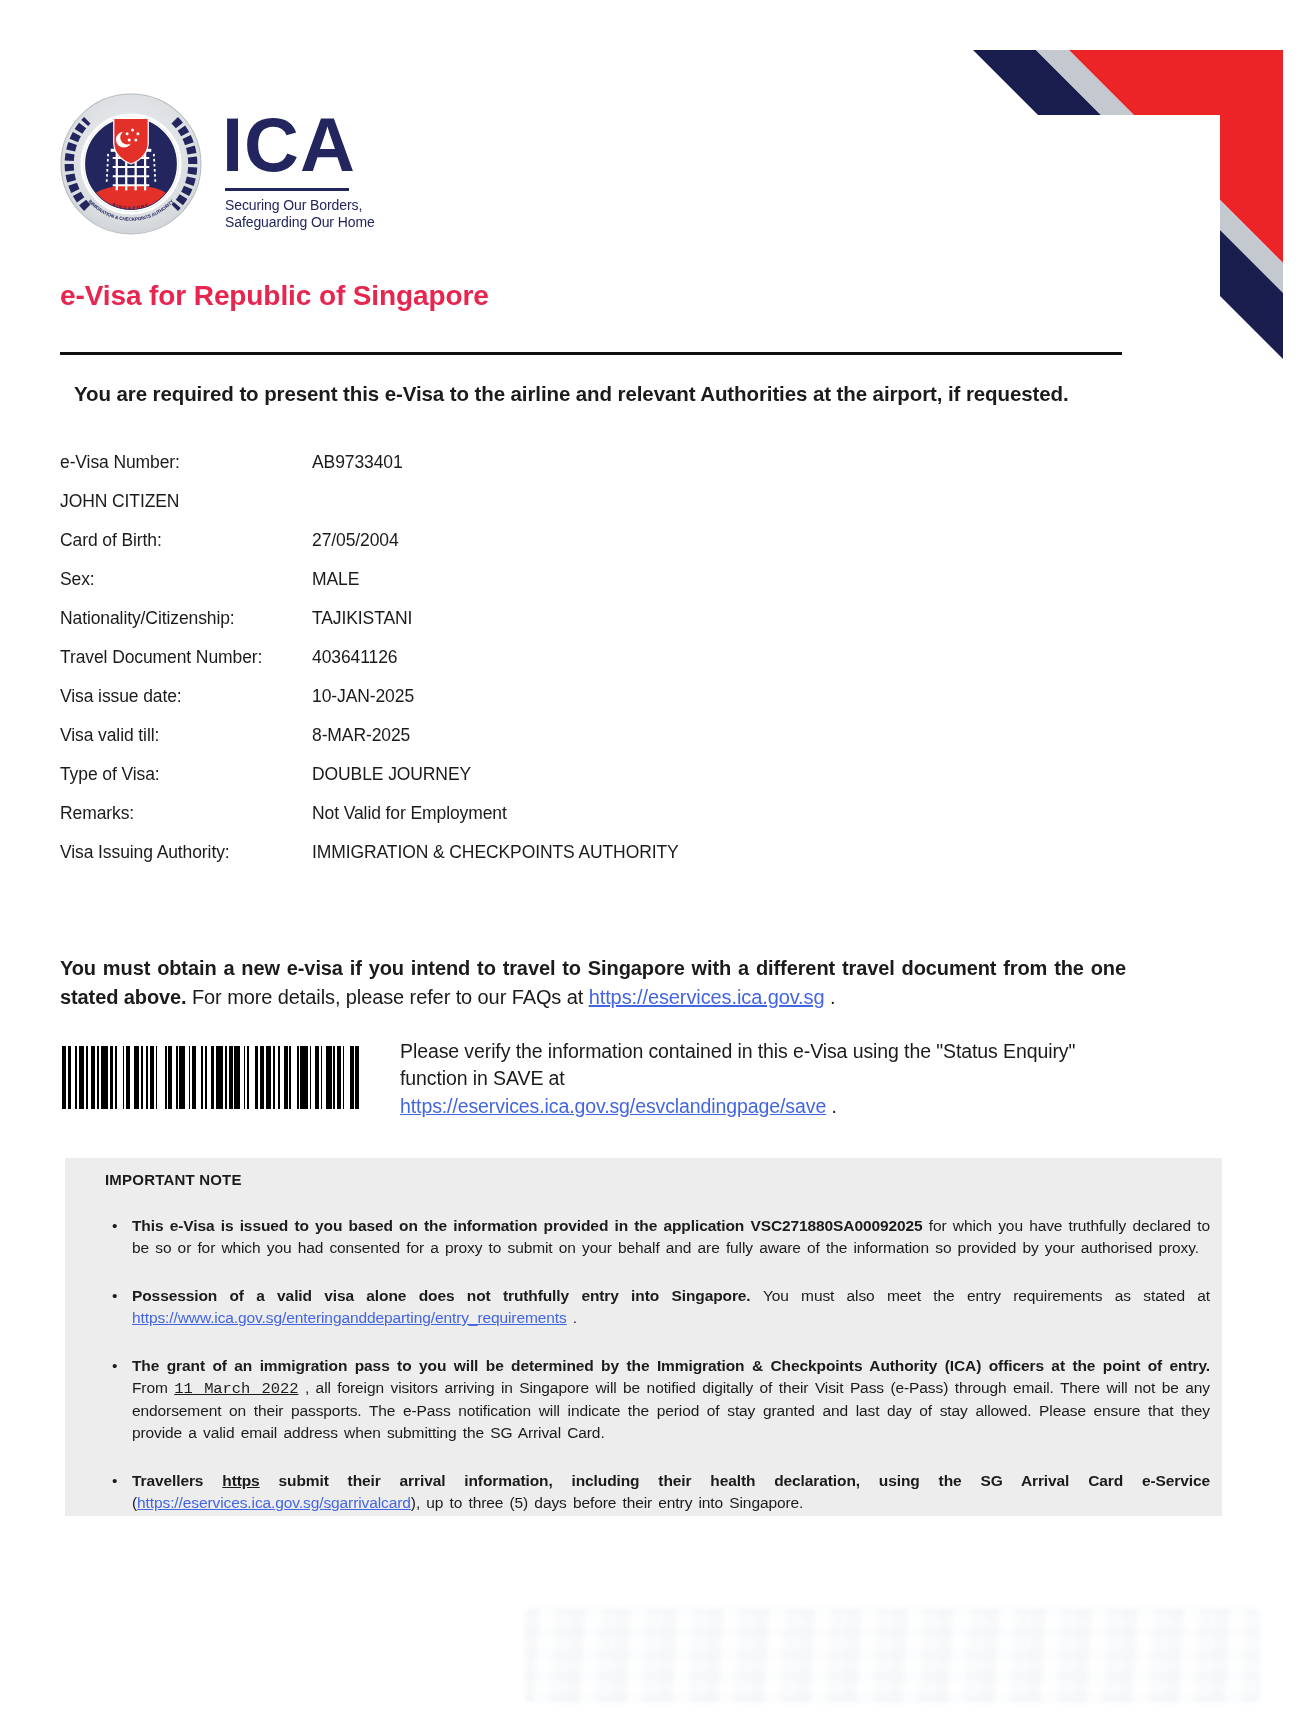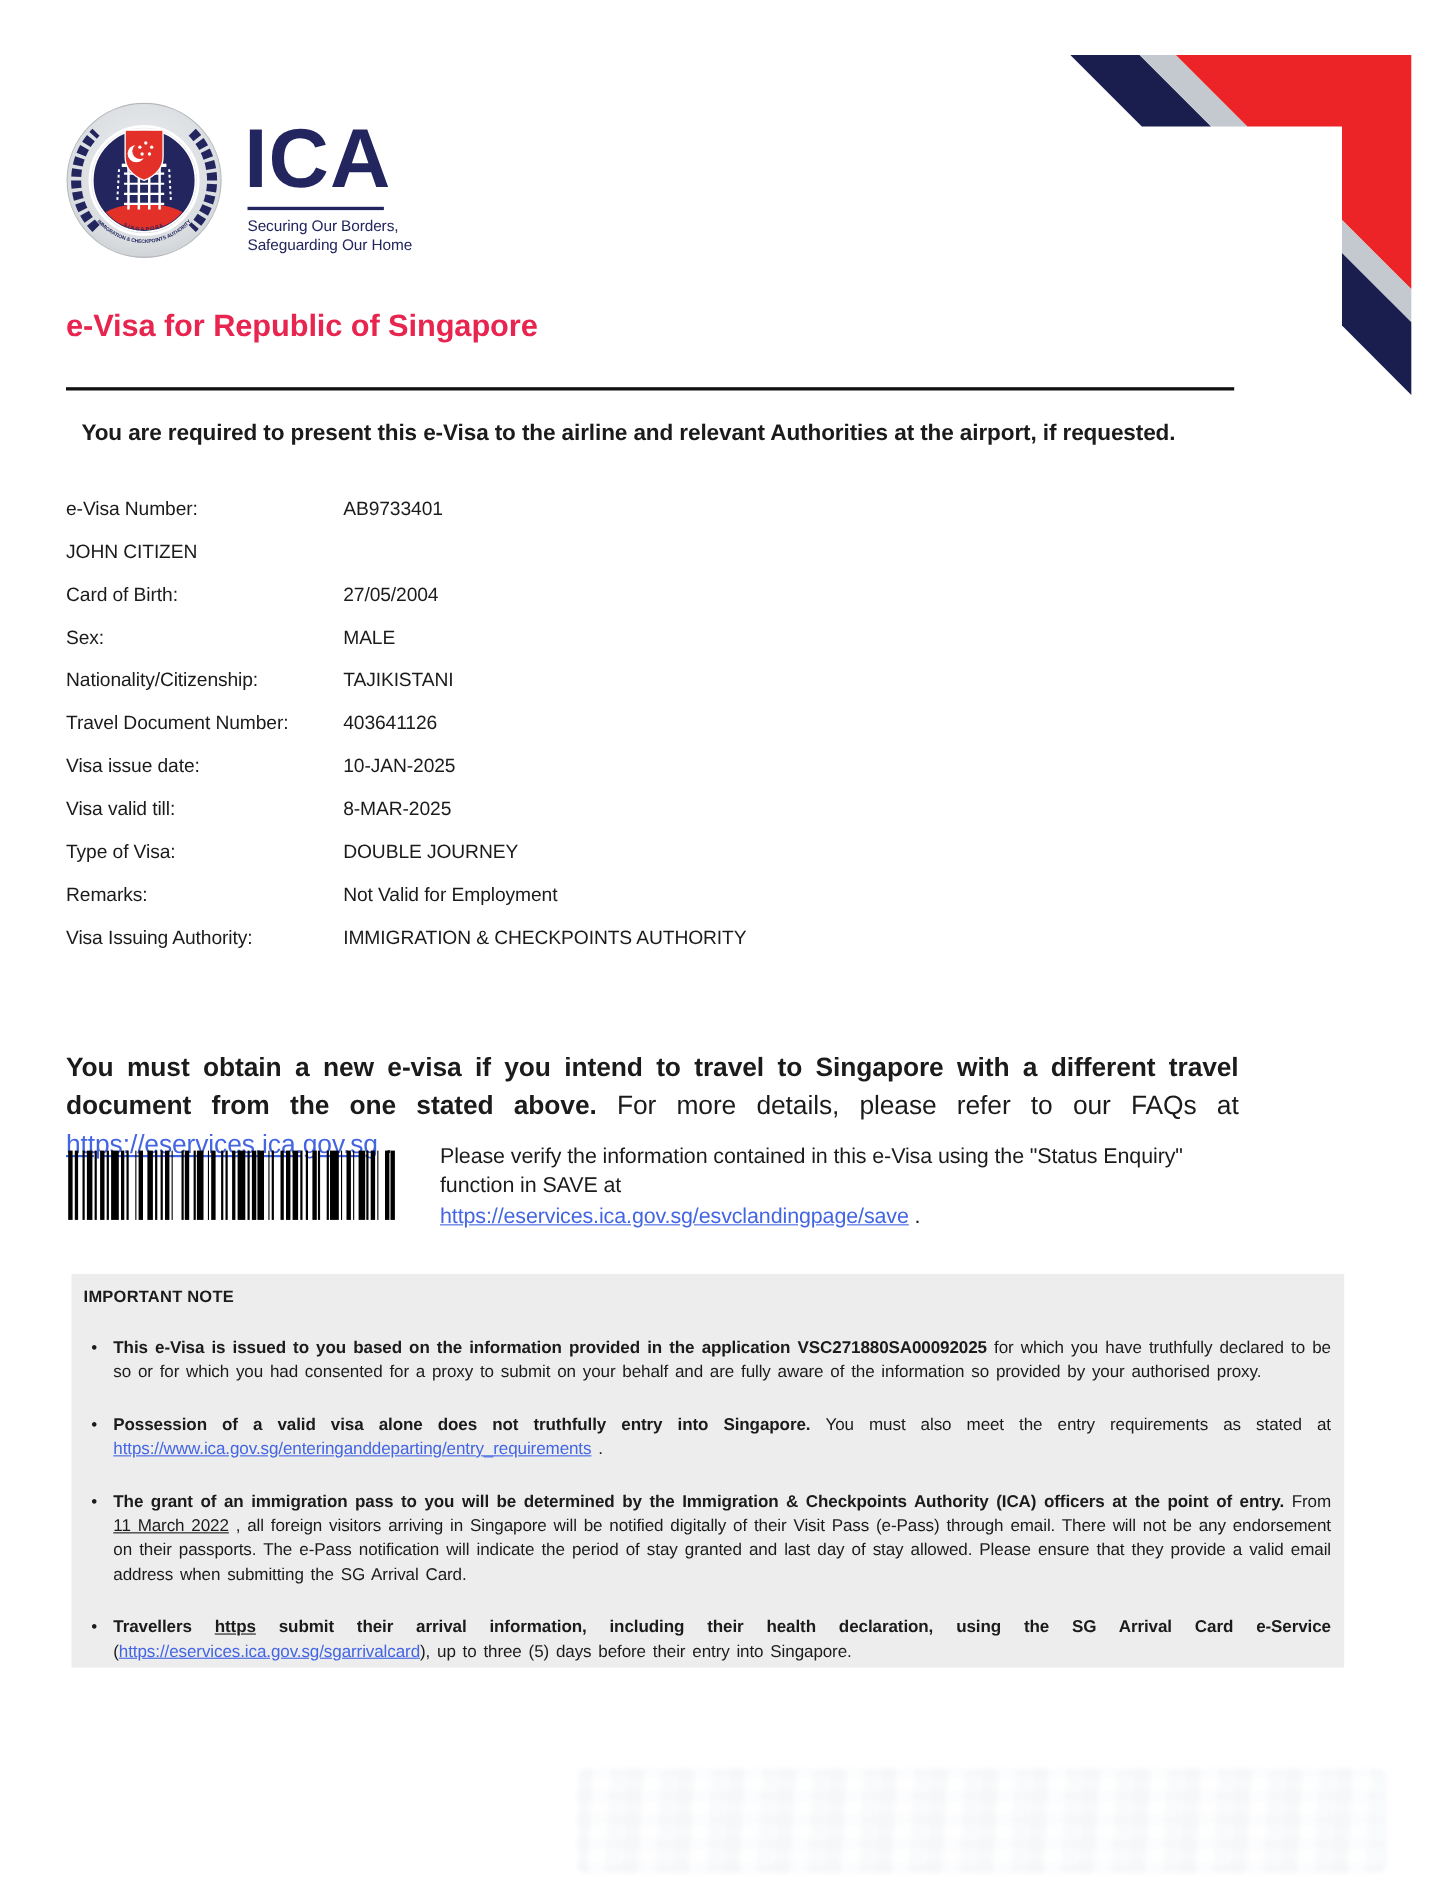--- a/index.html
+++ b/index.html
@@ -23,38 +23,38 @@
   .rule{position:absolute;top:352px;left:60px;width:1062px;height:3px;background:#111;}
   .intro{position:absolute;top:366px;left:60px;width:1062px;margin:14px;
          font-size:20.5px;font-weight:700;line-height:1.38;text-align:justify;}
   
   .fields{position:absolute;top:452px;left:60px;width:1000px;}
   .field-row{display:flex;height:39px;font-size:17.5px;}
   .field-label{width:252px;flex:0 0 252px;}
   .field-value{flex:1;}
   
   .notice{position:absolute;top:954px;left:60px;width:1066px;margin:0;
-          font-size:24px;line-height:1.45;text-align:justify;}
+          font-size:20px;line-height:1.45;text-align:justify;}
   
   .barcode{position:absolute;top:1046px;left:62px;width:298px;height:63px;display:flex;align-items:stretch;}
   .barcode .bar{background:var(--barcode);height:100%;}
   .barcode .gap{height:100%;}
   .verify{position:absolute;top:1038px;left:400px;width:715px;margin:0;
           font-size:19.5px;line-height:1.4;white-space:pre-wrap;}
   
   .note-box{position:absolute;top:1158px;left:65px;width:1157px;height:358px;
-            background:var(--note_bg);box-sizing:border-box;padding:13px 12px 0 11px;}
+            background:var(--note_bg);box-sizing:border-box;padding:13px 12px 0 40px;}
   .note-heading{font-size:15px;font-weight:700;letter-spacing:0.2px;}
   .note-list{list-style:none;margin:27px 0 0 0;padding:0;}
   .note-list li{position:relative;padding-left:27px;margin-bottom:26px;
                 font-size:15.5px;line-height:1.42;text-align:justify;word-spacing:2px;}
   .note-list li::before{content:"\2022";position:absolute;left:7px;top:0;}
   
   .sb{font-weight:700;}
-  .su{text-decoration:underline;}
+  .su{text-decoration:underline;font-family:Liberation Mono, monospace;}
   .sbu{font-weight:700;text-decoration:underline;}
   .lnk{color:var(--link_blue);text-decoration:underline;cursor:pointer;text-align:center;}
   
   .watermark{position:absolute;top:1608px;left:525px;width:735px;height:95px;
      background:
        repeating-linear-gradient(93deg, rgba(150,170,195,0.10) 0 14px, rgba(220,228,236,0.04) 14px 30px, rgba(160,185,205,0.09) 30px 46px),
        repeating-linear-gradient(0deg, rgba(170,190,210,0.05) 0 9px, rgba(255,255,255,0) 9px 22px);
      filter:blur(2px);border-radius:8px;opacity:0.7;}
 </style>
 </head>

